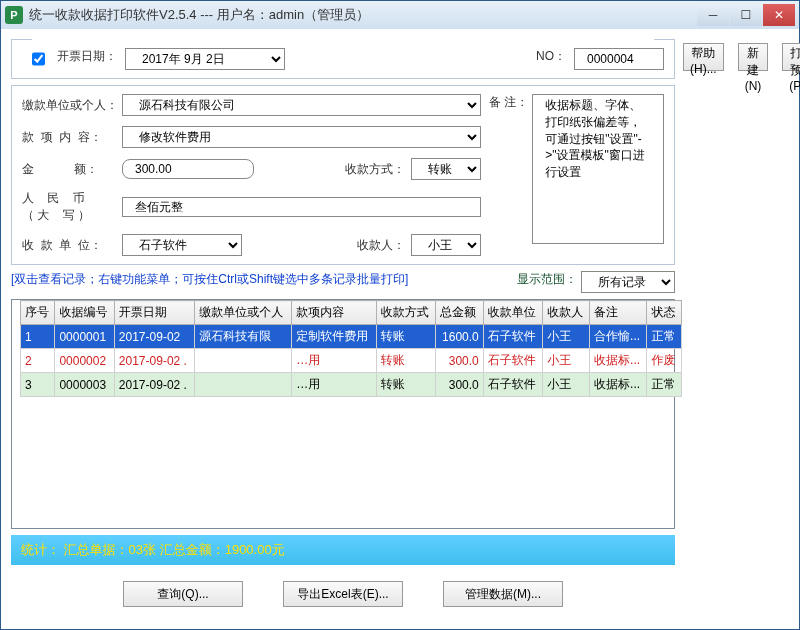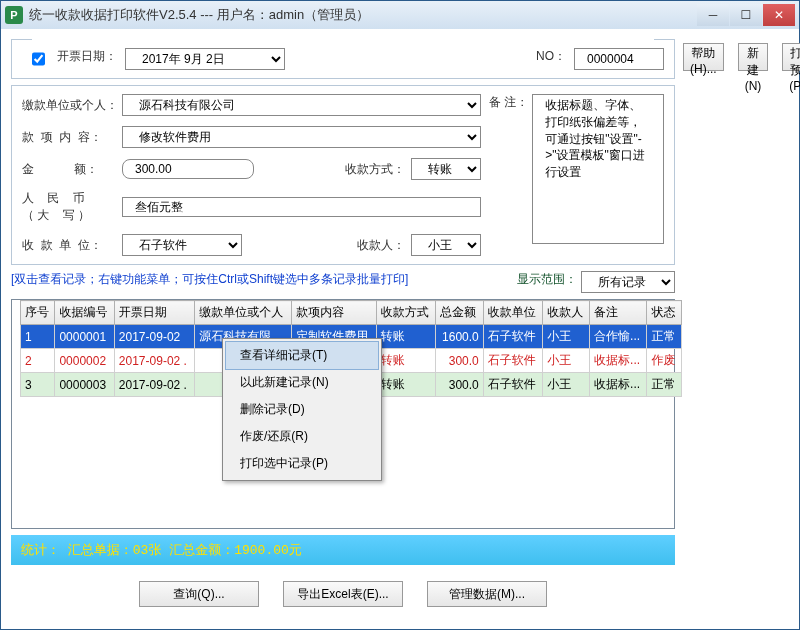--- a/index.html
+++ b/index.html
@@ -32,22 +32,22 @@
 .tablewrap { border: 1px solid #7a8a9a; height: 230px; position: relative; background: #fff; }
 table { width: 100%; border-collapse: collapse; font-size: 12px; margin-left: 8px; }
 th { background: linear-gradient(#f8f8f8,#e8e8e8); border: 1px solid #b0b0b0; padding: 3px 4px; font-weight: normal; text-align: left; white-space: nowrap; }
 td { border: 1px solid #d0d0d0; padding: 3px 4px; white-space: nowrap; overflow: hidden; }
 tr.sel { background: #2060d0; color: #fff; }
 tr.red td { color: #d02020; }
 tr.alt { background: #daf0da; }
 .ctxmenu { position: absolute; top: 38px; left: 210px; width: 160px; background: #f0f0f0; border: 1px solid #888; box-shadow: 2px 2px 4px rgba(0,0,0,0.3); padding: 3px; z-index: 10; }
 .ctxitem { padding: 5px 14px; font-size: 12px; cursor: pointer; }
 .ctxitem.hl { background: #d0e0f0; border: 1px solid #8ab0d8; margin: -1px; }
-.statsbar { background: linear-gradient(#5fcfff,#3fbfef); color: #ffe000; font-size: 13px; padding: 6px 10px; font-family: Liberation Mono, monospace; }
-.bottombtns { display: flex; gap: 24px; justify-content: center; padding: 10px 0 0; align-items: center; }
+.statsbar { background: linear-gradient(#5fcfff,#3fbfef); color: #ffe000; font-size: 13px; padding: 6px 10px; font-family: Liberation Sans, sans-serif; }
+.bottombtns { display: flex; gap: 40px; justify-content: center; padding: 10px 0 0; align-items: center; }
 .botbtn { width: 120px; height: 26px; background: linear-gradient(#fafafa,#e6e6e6); border: 1px solid #999; font-size: 12px; cursor: pointer; }
 .dropdown { appearance: auto; }
 </style>
 </head>
 <body>
 
 <div class="window">
   <div class="titlebar">
     <div class="icon">P</div>
     <span>统一收款收据打印软件V2.5.4 --- 用户名：admin（管理员）</span>
@@ -165,27 +165,20 @@
                 <td>…用</td>
                 <td>转账</td>
                 <td style="text-align: right;">300.0</td>
                 <td>石子软件</td>
                 <td>小王</td>
                 <td>收据标...</td>
                 <td>正常</td>
               </tr>
             </tbody>
         </table>
-        <div class="ctxmenu" id="ctxmenu">
-            <div class="ctxitem hl">查看详细记录(T)</div>
-            <div class="ctxitem">以此新建记录(N)</div>
-            <div class="ctxitem">删除记录(D)</div>
-            <div class="ctxitem">作废/还原(R)</div>
-            <div class="ctxitem">打印选中记录(P)</div>
-          </div>
       </div>
 
       <div class="statsbar">统计：  汇总单据：03张      汇总金额：1900.00元</div>
 
       <div class="bottombtns">
         <button class="botbtn">查询(Q)...</button>
         <button class="botbtn">导出Excel表(E)...</button>
         <button class="botbtn">管理数据(M)...</button>
       </div>
     </div>

